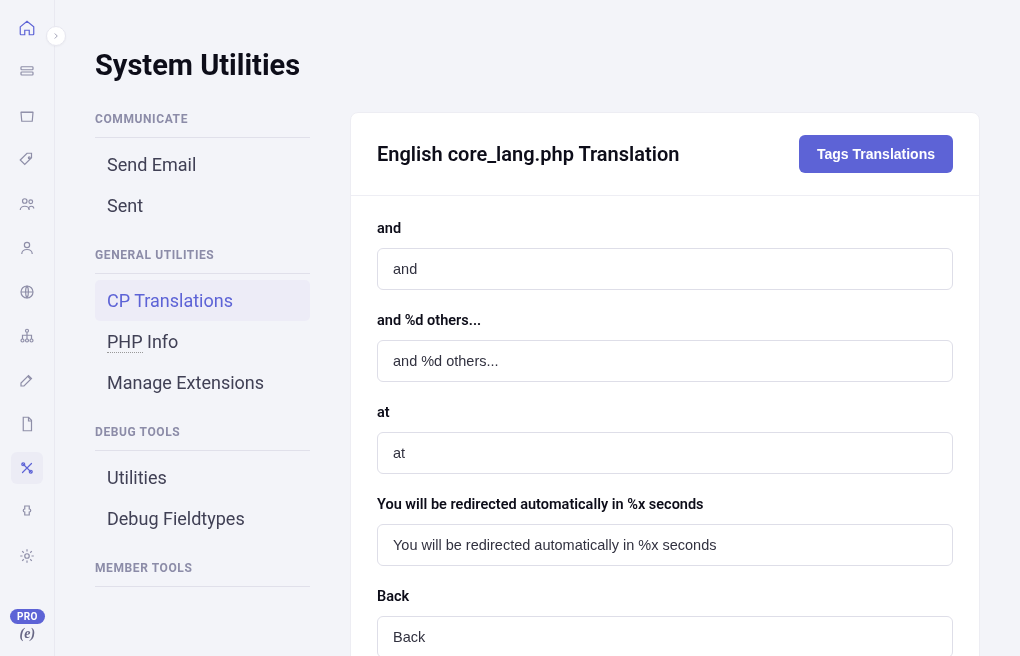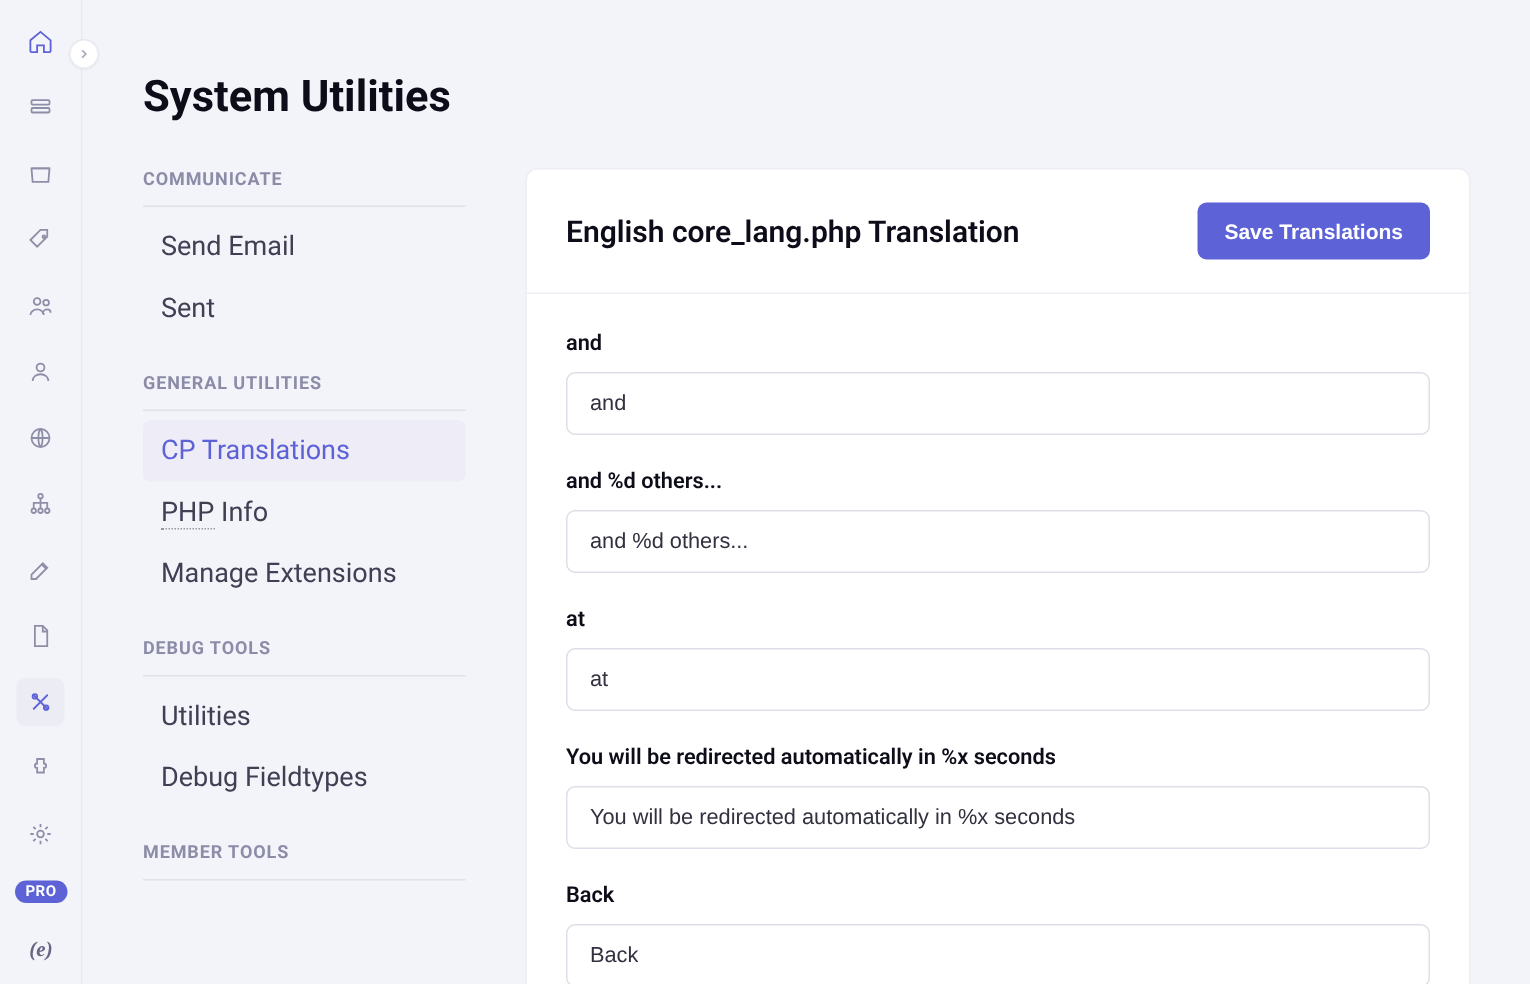--- a/index.html
+++ b/index.html
@@ -64,21 +64,20 @@
     box-shadow: 0 1px 2px rgba(0,0,0,0.04);
   }
   .rail-toggle svg { width: 10px; height: 10px; }
   .pro-badge {
     position: absolute;
     left: 10px;
     bottom: 14px;
     display: flex;
     flex-direction: column;
     align-items: center;
-    gap: 22px;
   }
   .pro-pill {
     background: #5d63d6;
     color: #fff;
     font-size: 10px;
     font-weight: 700;
     padding: 2px 7px;
     border-radius: 10px;
     letter-spacing: 0.3px;
   }
@@ -309,21 +308,21 @@
         <div class="nav-section-title">DEBUG TOOLS</div>
         <a class="nav-item">Utilities</a>
         <a class="nav-item">Debug Fieldtypes</a>
 
         <div class="nav-section-title">MEMBER TOOLS</div>
       </nav>
 
       <div class="panel">
         <div class="panel-header">
           <h2 class="panel-title">English core_lang.php Translation</h2>
-          <button class="btn-primary">Save Translations</button>
+          <button class="btn-primary">Tags Translations</button>
         </div>
         <div class="panel-body">
           <div class="field-group">
             <label class="field-label">and</label>
             <input class="text-input" type="text" value="and" style="">
           </div>
           <div class="field-group">
             <label class="field-label">and %d others...</label>
             <input class="text-input" type="text" value="and %d others..." style="">
           </div>

